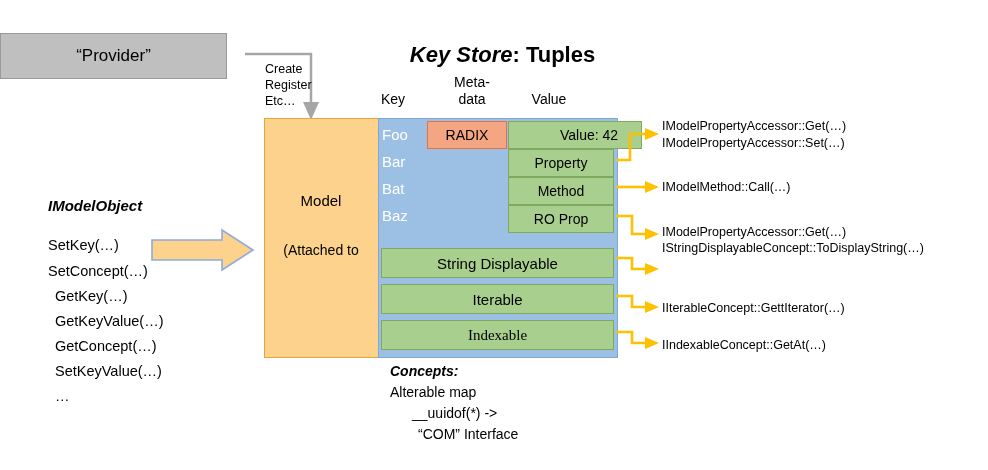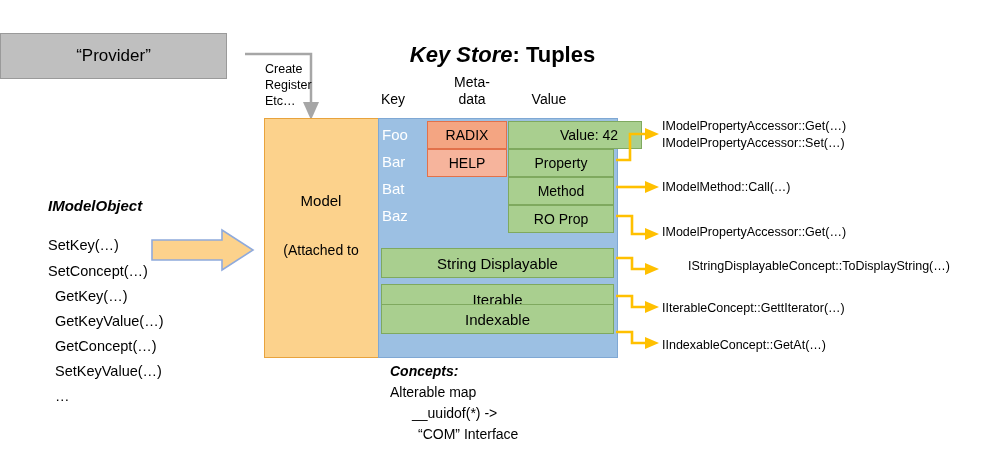--- a/index.html
+++ b/index.html
@@ -87,21 +87,21 @@
   .v-roprop {left:508px;top:205px;width:104px;height:26px;}
 
   .concept-chip{
     position:absolute;left:381px;width:231px;height:28px;
     background:#a9cf8f;border:1px solid #7fa95f;
     display:flex;align-items:center;justify-content:center;
     font-size:15px;color:#000;
   }
   .c-string{top:248px;}
   .c-iter  {top:284px;}
-  .c-index {top:304px;}
+  .c-index {top:320px;font-family:Liberation Serif, serif;}
 
   
   .concepts{
     position:absolute;left:390px;top:361px;width:240px;
     font-size:14px;line-height:21px;
   }
   .concepts .hdr{font-weight:bold;font-style:italic;}
   .concepts .ind1{padding-left:22px;}
   .concepts .ind2{padding-left:28px;}
 
@@ -120,21 +120,21 @@
   .block-arrow{position:absolute;left:150px;top:228px;width:105px;height:44px;}
 
   
   .callout{
     position:absolute;font-size:12.5px;line-height:17px;color:#000;
     white-space:nowrap;
   }
   .co-1{left:662px;top:118px;}
   .co-2{left:662px;top:179px;}
   .co-3{left:662px;top:224px;}
-  .co-4{left:662px;top:258px;margin-left:26px;}
+  .co-4{left:662px;top:240px;}
   .co-5{left:662px;top:300px;}
   .co-6{left:662px;top:337px;}
 
   .connector{position:absolute;}
   .cn-1{left:616px;top:126px;width:46px;height:40px;}
   .cn-2{left:616px;top:178px;width:46px;height:18px;}
   .cn-3{left:616px;top:212px;width:46px;height:30px;}
   .cn-4{left:616px;top:254px;width:46px;height:22px;}
   .cn-5{left:616px;top:292px;width:46px;height:22px;}
   .cn-6{left:616px;top:328px;width:46px;height:22px;}
@@ -176,21 +176,20 @@
   <div class="blue-col"></div>
 
   <div class="key-names">
     <div>Foo</div>
     <div>Bar</div>
     <div>Bat</div>
     <div>Baz</div>
   </div>
 
   <div class="meta-chip meta-radix">RADIX</div>
-  <div class="meta-chip meta-help">HELP</div>
 
   <div class="val-chip v-value">Value: 42</div>
   <div class="val-chip v-prop">Property</div>
   <div class="val-chip v-method">Method</div>
   <div class="val-chip v-roprop">RO Prop</div>
 
   <div class="concept-chip c-string">String Displayable</div>
   <div class="concept-chip c-iter">Iterable</div>
   <div class="concept-chip c-index">Indexable</div>
 

